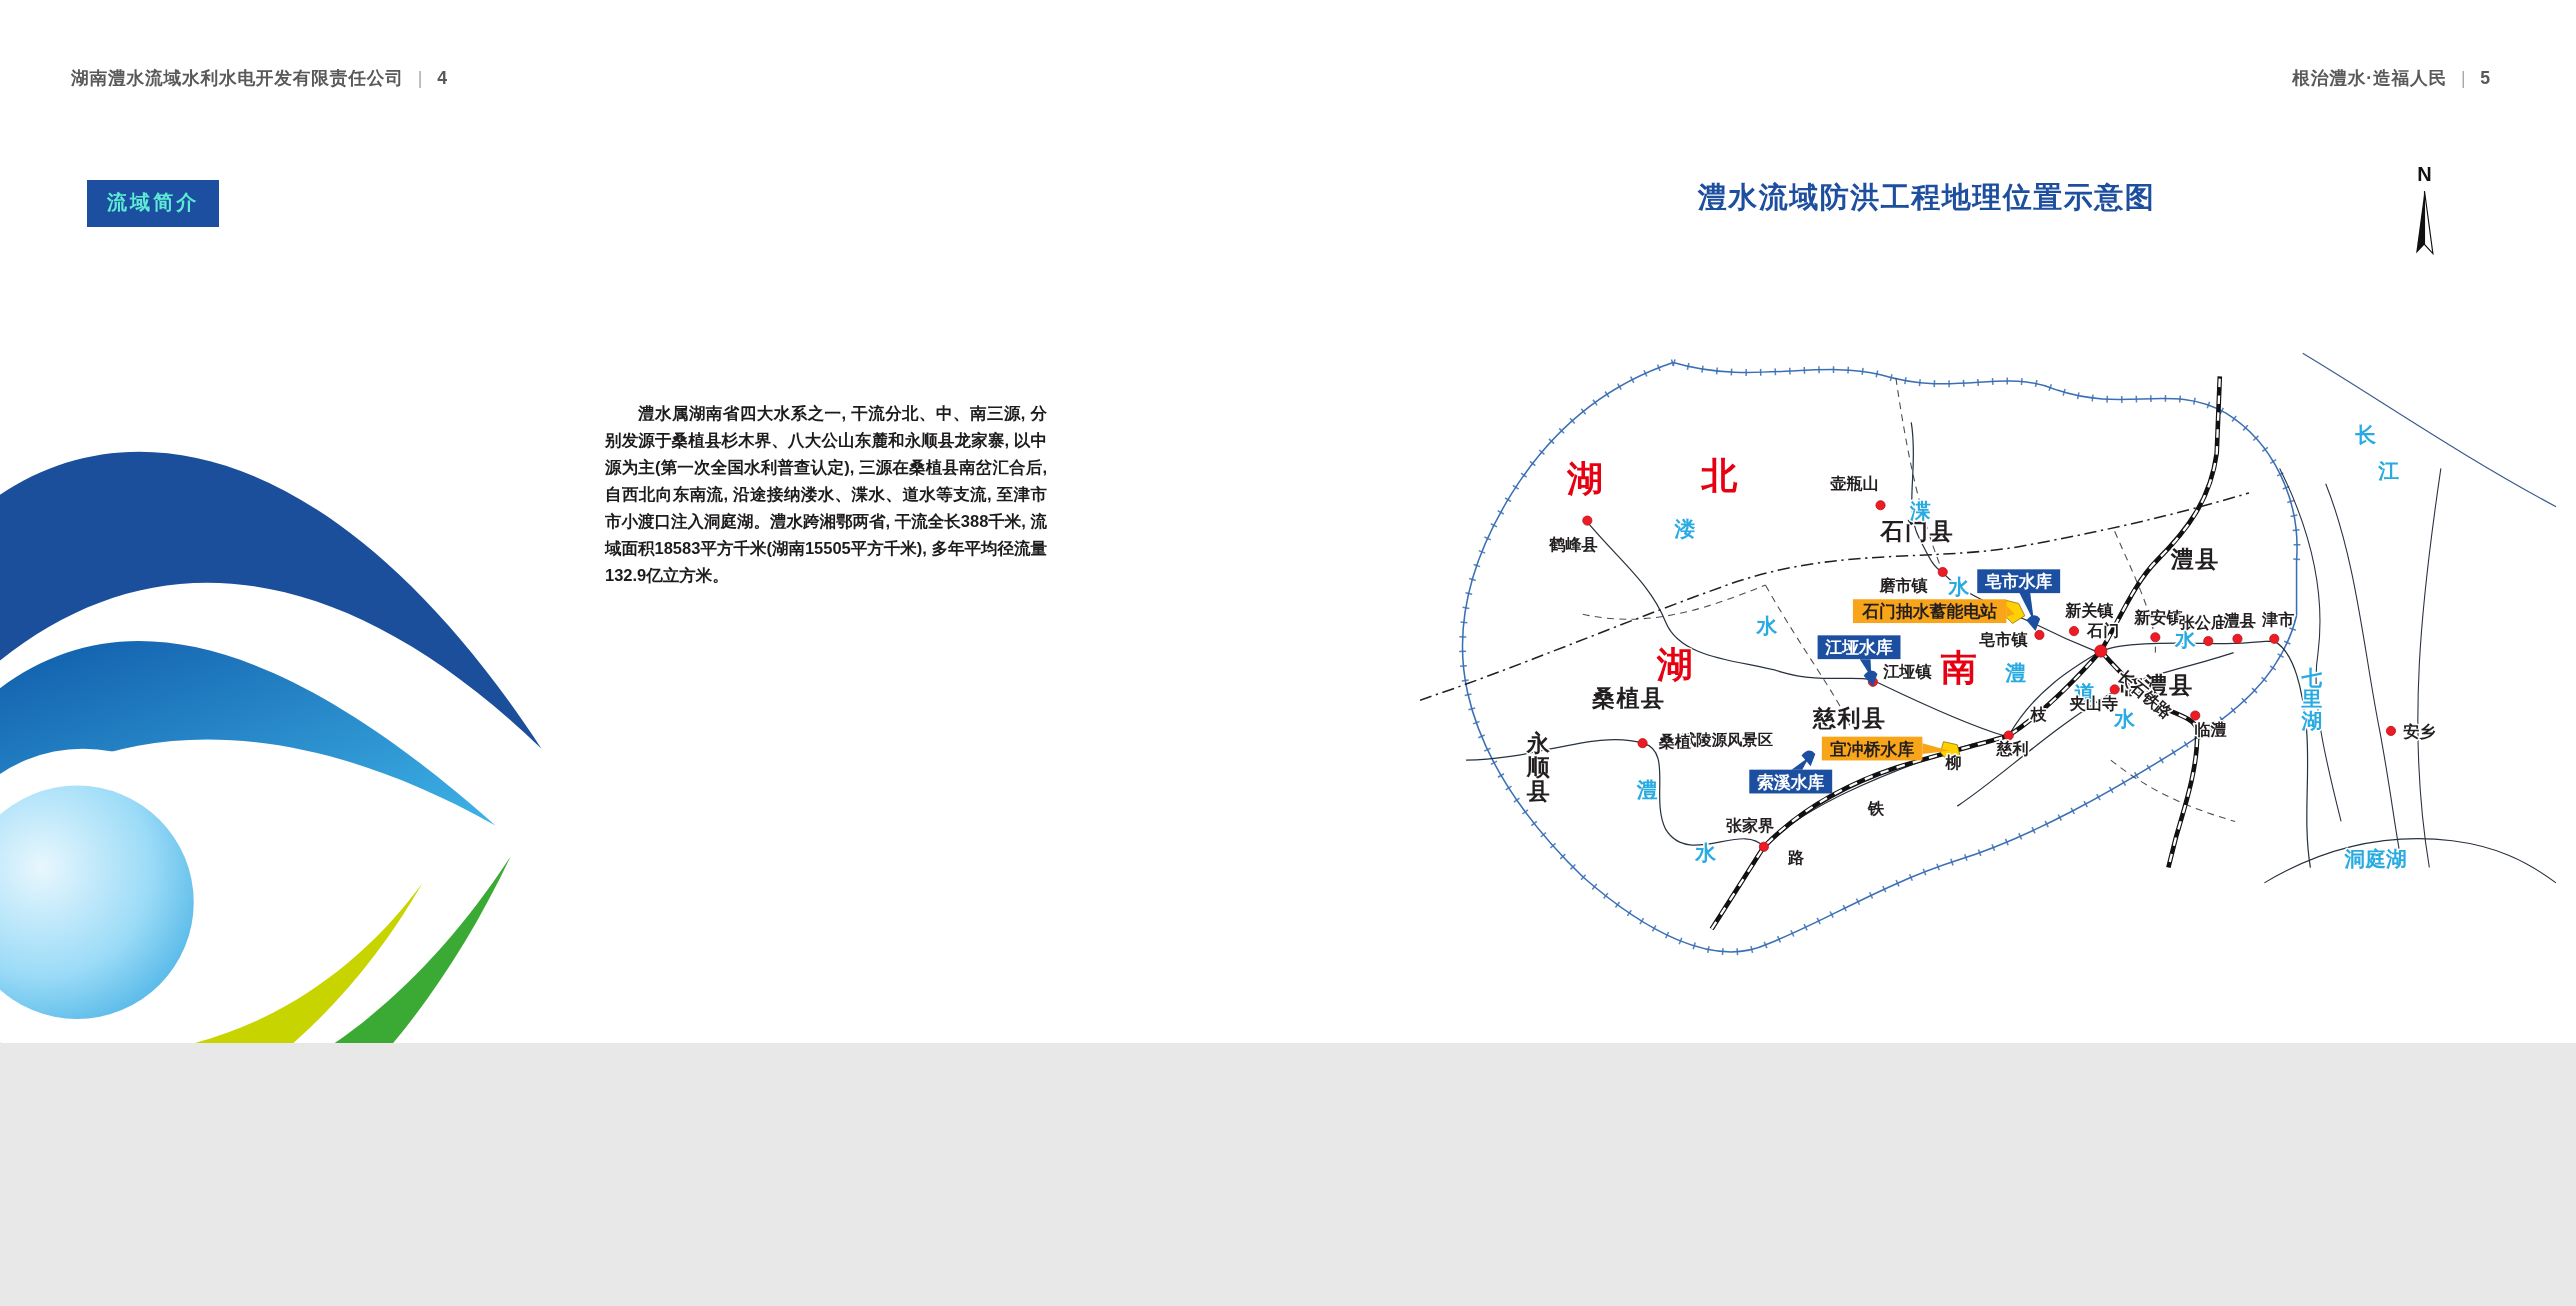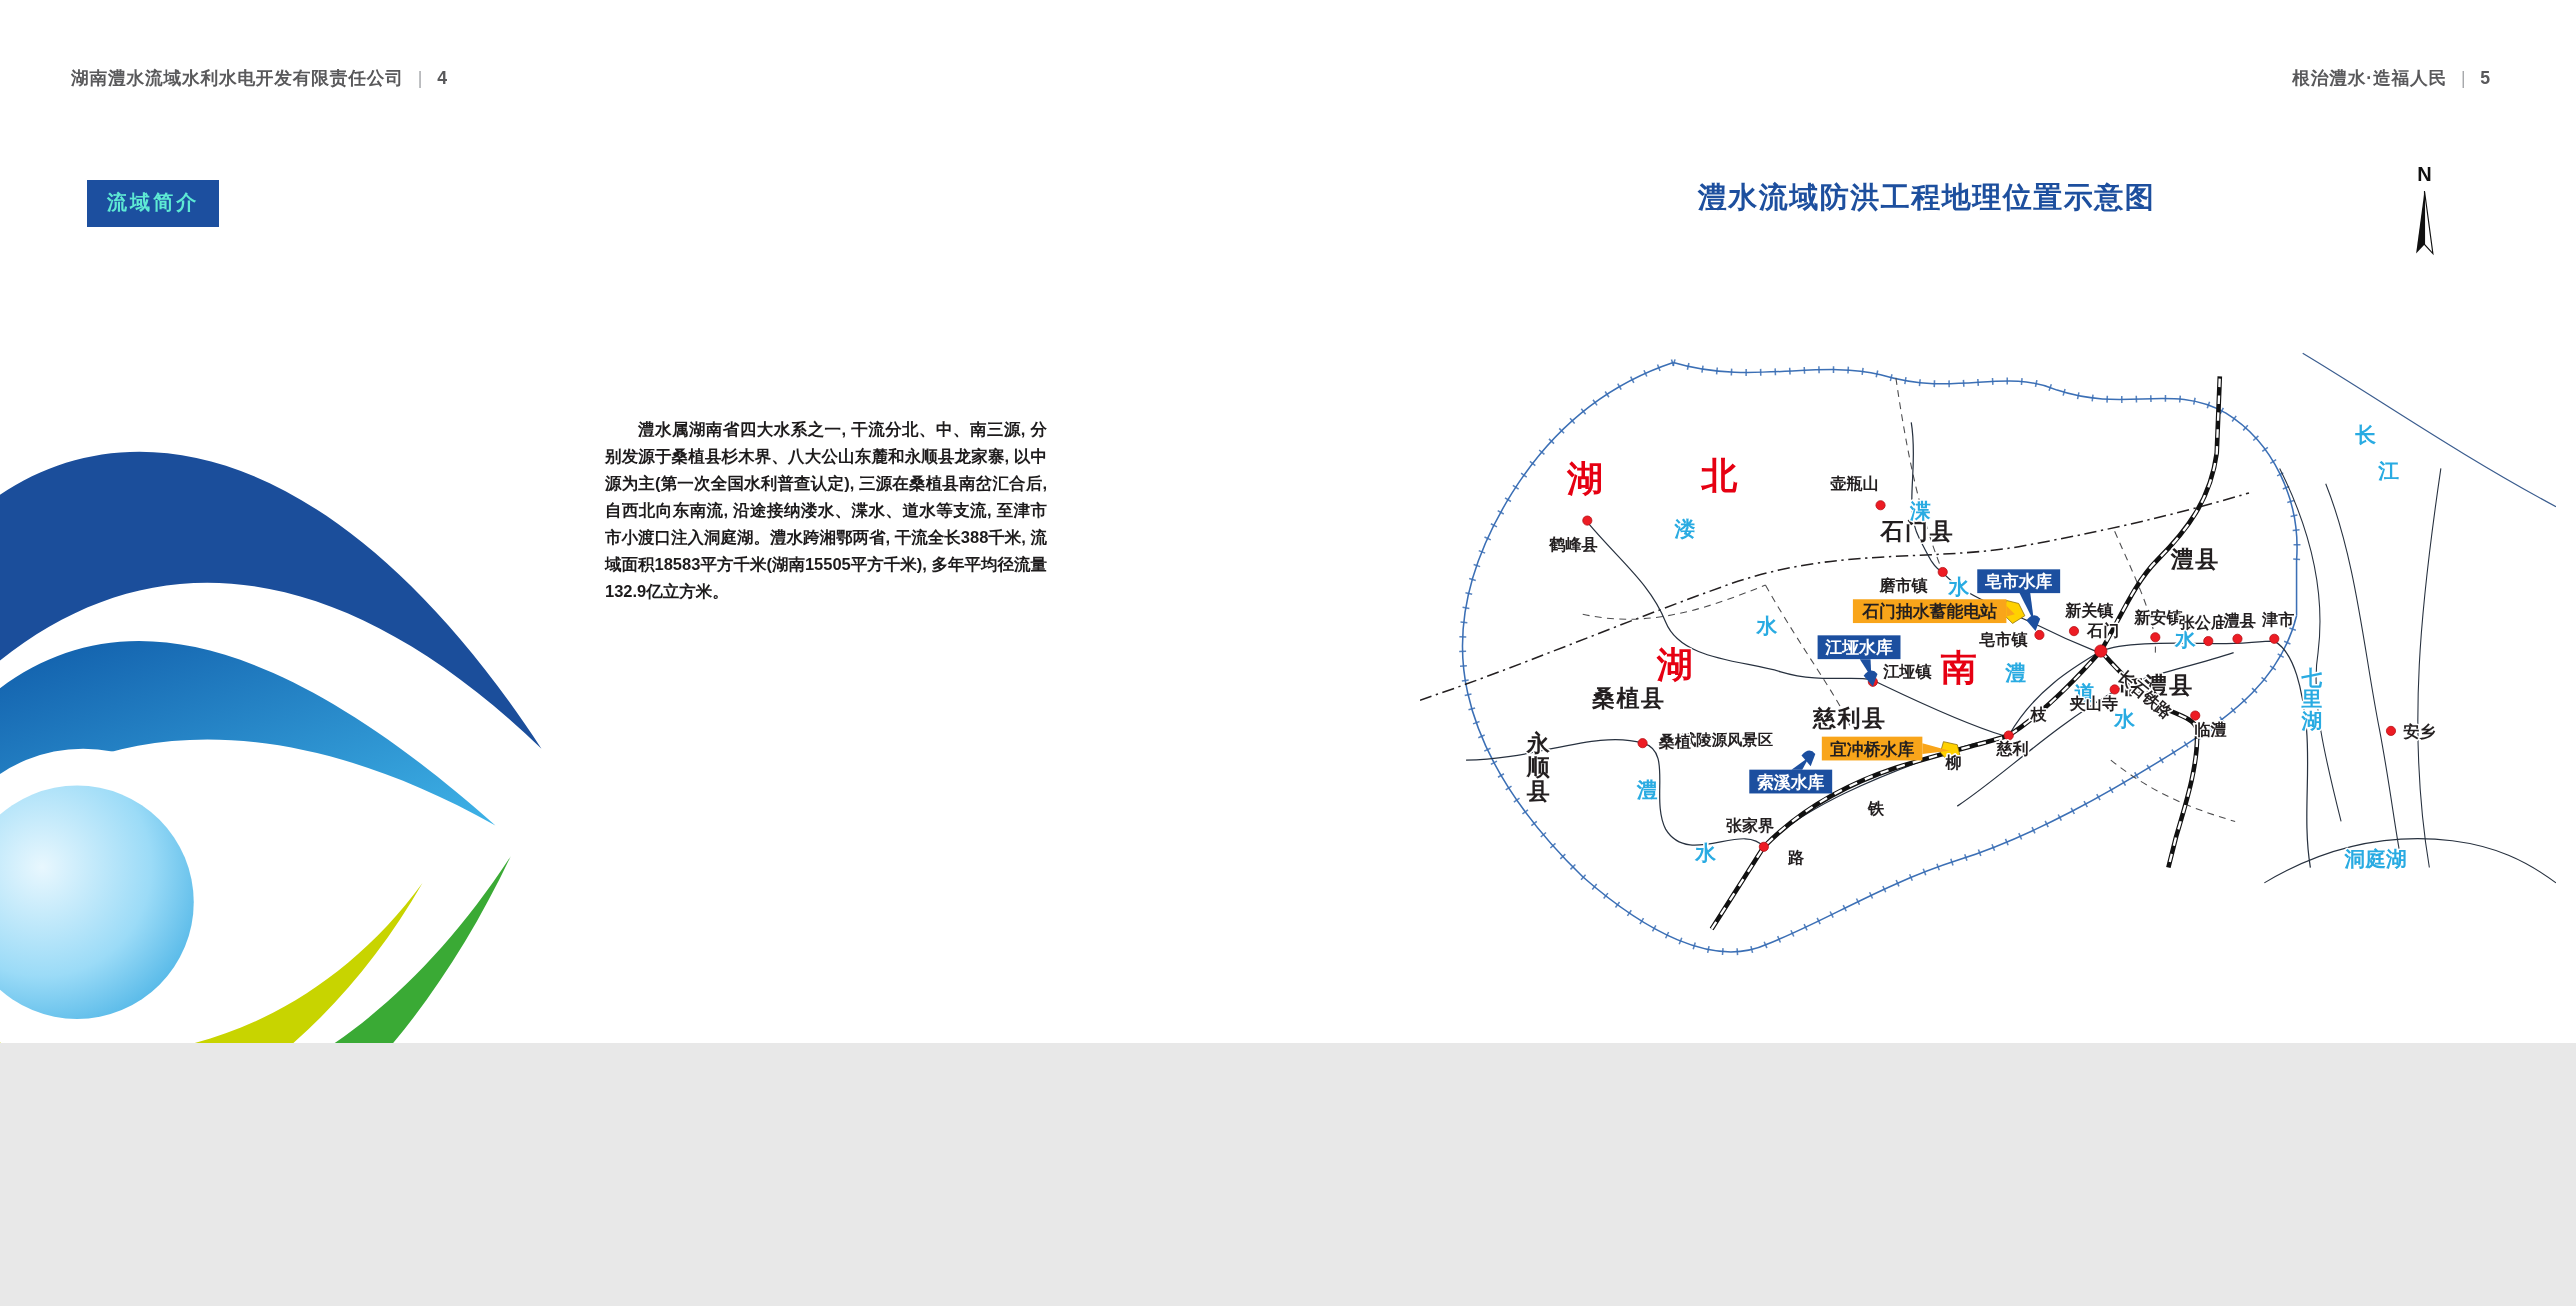--- a/index.html
+++ b/index.html
@@ -6,21 +6,21 @@
   .spread{position:relative;width:2576px;height:1043px;background:#ffffff;overflow:hidden;
           font-family:"Liberation Sans","DejaVu Sans",sans-serif;color:#231f20;}
   
   .hdr{position:absolute;top:66px;font-size:17.7px;font-weight:bold;color:#59595b;letter-spacing:0.8px;}
   .hdr-left{left:71px;}
   .hdr-right{right:85px;text-align:right;}
   .hdr .divider{color:#a7a9ac;font-weight:normal;margin:0 14px;}
   
   .badge{position:absolute;left:87px;top:180px;background:#1c4f9f;color:#5eead4;
          font-size:20px;font-weight:bold;letter-spacing:3.1px;padding:9.2px 20px 10.7px 20px;}
-  .textblock{position:absolute;left:605px;top:416px;width:442px;}
+  .textblock{position:absolute;left:605px;top:400px;width:442px;}
   .textblock p{margin:0 0 24px 0;font-size:16.5px;line-height:27px;font-weight:bold;
                color:#1d1b1c;text-align:justify;text-indent:2em;}
   .logo{position:absolute;left:0;top:361px;width:584px;height:945px;overflow:hidden;}
   
   .map-title{position:absolute;left:1443px;top:178px;width:967px;text-align:center;
              font-size:29px;font-weight:bold;color:#1d4f9e;letter-spacing:1.5px;}
   .compass{position:absolute;left:2394px;top:163px;width:61px;height:107px;text-align:center;}
   .compass .n{font-size:20px;font-weight:bold;color:#111;}
   .map-wrap{position:absolute;left:1420px;top:330px;width:1136px;height:745px;}
   

